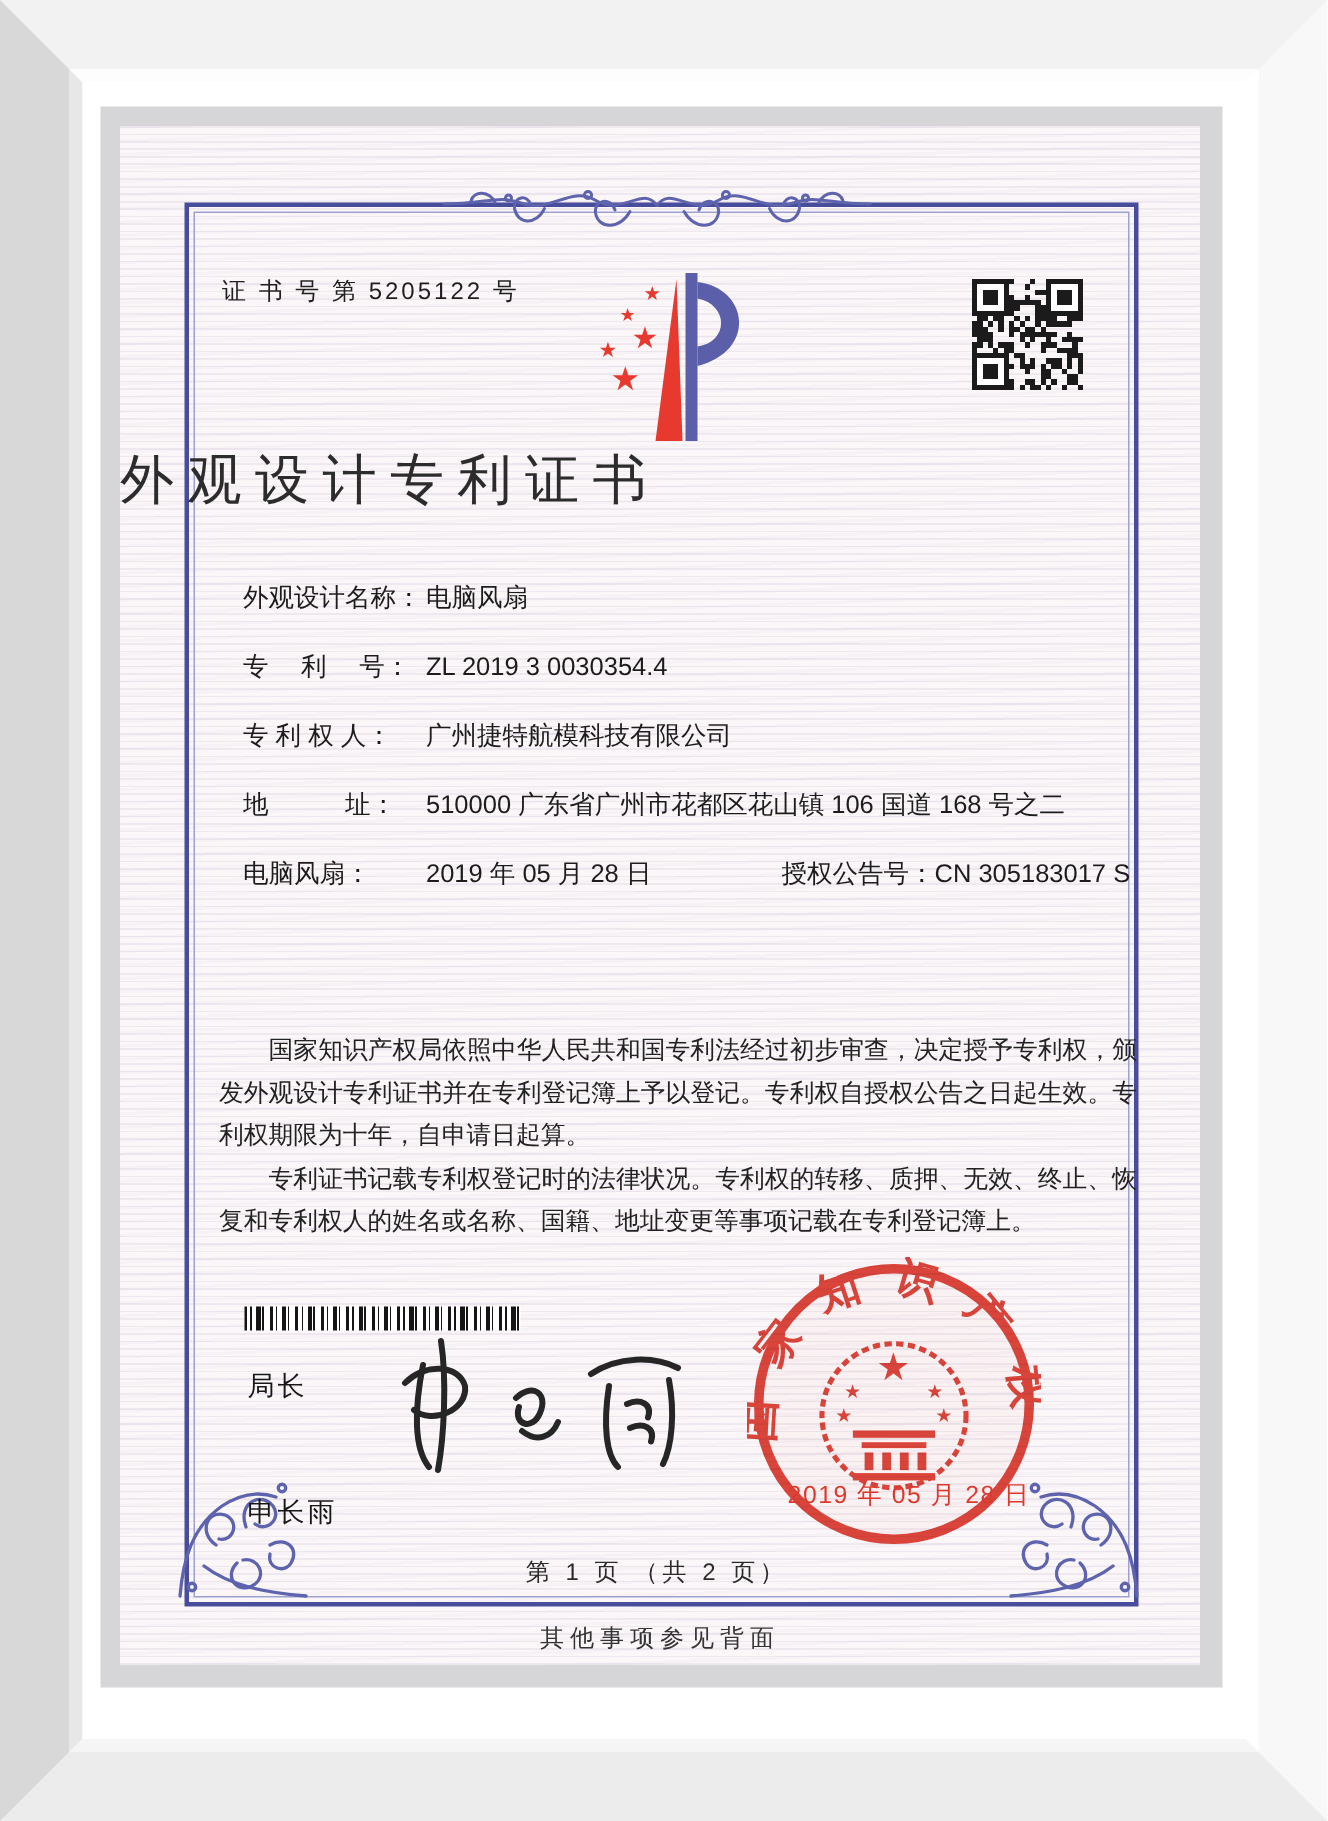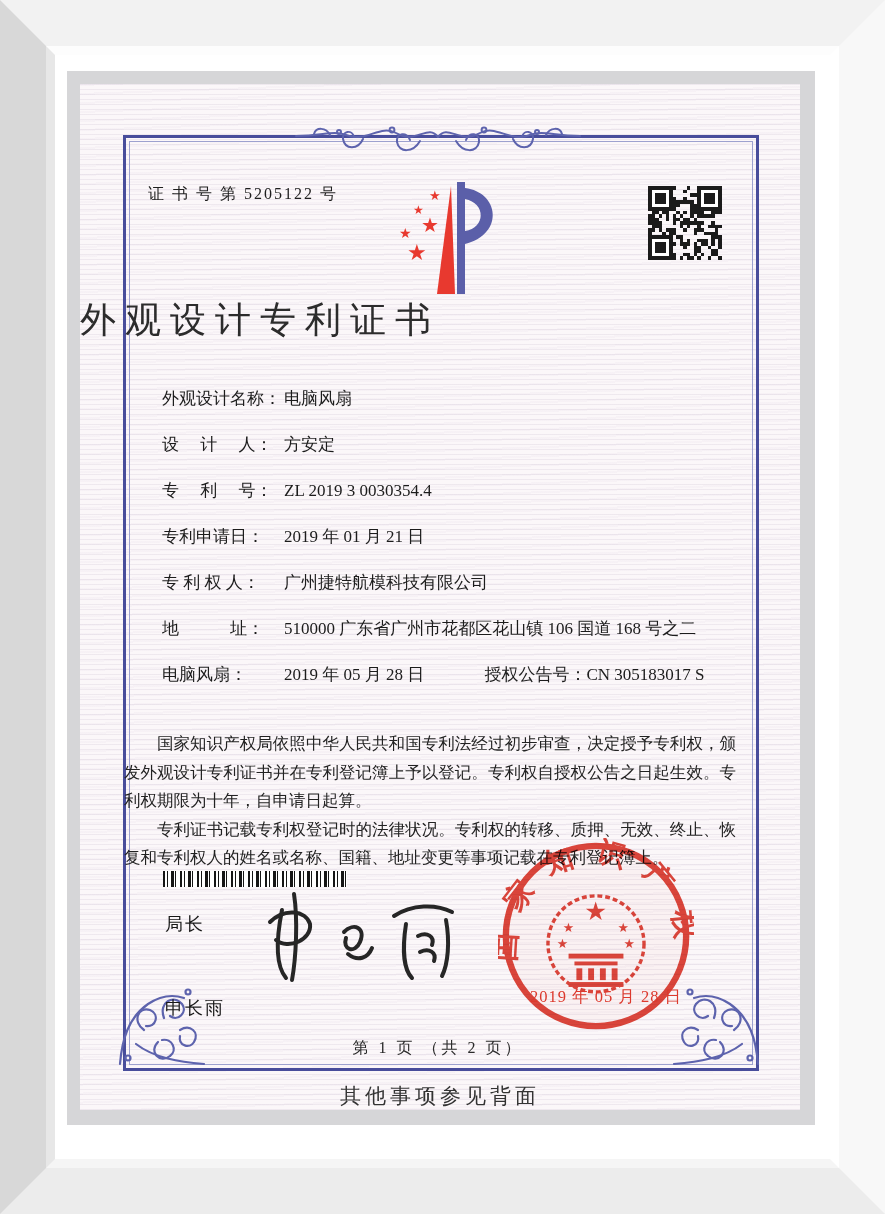--- a/index.html
+++ b/index.html
@@ -1,18 +1,18 @@
 <!DOCTYPE html>
 <html style="--seal-red: #dc392d; --border-blue: #484d9b; --logo-purple: #5b5fa9; --logo-red: #e8392f; --ornament-blue: #5d63ad;"><head>
 <meta charset="utf-8">
 <style>
   html,body { margin:0; padding:0; background:#ffffff; }
   .stage {
     position:relative; width:885px; height:1214px; overflow:hidden;
-    font-family:Liberation Serif, serif; background:#fff;
+    font-family:Liberation Sans, sans-serif; background:#fff;
   }
   
   .frame-bevel { position:absolute; inset:0; border:46px solid;
     border-color:#f2f2f2 #f8f8f8 #ececec #d8d8d8; }
   .frame-step { position:absolute; inset:46px; border:9px solid;
     border-color:#fdfdfd #ffffff #f5f5f5 #e7e7e7; }
   .mat { position:absolute; inset:55px; background:#ffffff; }
   .gray-band { position:absolute; left:67px; top:71px; right:70px; bottom:89px; background:#d6d6d8; }
   
   .paper {
@@ -40,40 +40,40 @@
   .logo { position:absolute; left:305px; top:96px; width:120px; height:118px; }
   .qr { position:absolute; left:568px; top:102px; width:74px; height:74px; }
   .title { position:absolute; left:0; top:212px; width:100%; 
     font-size:36px; letter-spacing:9px; color:#2c2c2c; font-weight:500; }
   
   .fields { position:absolute; left:82px; top:303px; width:580px; font-size:17px; color:#1c1c1c; }
   .frow { height:46px; white-space:nowrap; }
   .flabel { display:inline-block; min-width:122px; }
   .grant-pair { position:absolute; left:268px; top:276px; white-space:nowrap; }
   
-  .body-text { position:absolute; left:44px; top:602px; width:612px;
-    font-size:16.5px; line-height:28.6px; color:#222; text-align:justify;margin-top:44px; }
+  .body-text { position:absolute; left:66px; top:602px; width:612px;
+    font-size:16.5px; line-height:28.6px; color:#222; text-align:justify; }
   .body-text p { margin:0; text-indent:2em; }
   
   .barcode { position:absolute; left:83px; top:787px; width:184px; height:16px;
     background:repeating-linear-gradient(90deg,
       #151515 0 2px, #fff 2px 4px, #151515 4px 5px, #fff 5px 8px,
       #151515 8px 11px, #fff 11px 12px, #151515 12px 13px, #fff 13px 17px);
   }
   .director-title { position:absolute; left:85px; top:828px; font-size:18px; color:#171717; letter-spacing:2px;text-align:center; }
   .director-name  { position:absolute; left:85px; top:912px; font-size:18px; color:#171717; letter-spacing:2px; }
   .signature { position:absolute; left:168px; top:796px; width:220px; height:110px; }
   .seal { position:absolute; left:418px; top:754px; width:196px; height:196px;
     opacity:.93; mix-blend-mode:multiply; }
   .seal-date { position:absolute; left:436px; top:902px; width:180px; text-align:center;
     font-size:16.5px; letter-spacing:1px; color:var(--seal-red,#dc392d); font-weight:500; }
   .page-footer { position:absolute; left:43px; top:954px; width:630px; text-align:center;
     font-size:16px; letter-spacing:3px; color:#2a2a2a; }
   .back-note { position:absolute; left:0; top:998px; width:100%; text-align:center;
-    font-size:21px; letter-spacing:4px; color:#333; }
+    font-size:16px; letter-spacing:4px; color:#333; }
 </style>
 </head>
 <body>
 
 <div class="stage">
 
   <div class="frame-bevel"></div>
   <div class="frame-step"></div>
   <div class="mat"></div>
   <div class="gray-band"></div>
@@ -293,37 +293,31 @@
         </svg>
     </div>
 
     <div class="title">外观设计专利证书</div>
 
     <div class="fields">
       <div class="frow">
         <span class="flabel">外观设计名称：</span><span>电脑风扇</span>
       </div>
       <div class="frow">
-        <span class="flabel">设　 计　 人：</span><span>方安定</span>
-      </div>
-      <div class="frow">
         <span class="flabel">专　 利　 号：</span><span>ZL 2019 3 0030354.4</span>
-      </div>
-      <div class="frow">
-        <span class="flabel">专利申请日：</span><span>2019 年 01 月 21 日</span>
       </div>
       <div class="frow">
         <span class="flabel">专 利 权 人：</span><span>广州捷特航模科技有限公司</span>
       </div>
       <div class="frow">
         <span class="flabel">地　　　址：</span><span>510000 广东省广州市花都区花山镇 106 国道 168 号之二</span>
       </div>
       <div class="frow" style="position:relative;">
         <span class="flabel">电脑风扇：</span><span>2019 年 05 月 28 日</span>
-        <span class="grant-pair" style="position:static; margin-left:56px;"><span>授权公告号：</span><span>CN 305183017 S</span></span>
+        <span class="grant-pair" style="position:static; margin-left:82px;"><span>授权公告号：</span><span>CN 305183017 S</span></span>
       </div>
     </div>
 
     <div class="body-text">
       <p>国家知识产权局依照中华人民共和国专利法经过初步审查，决定授予专利权，颁发外观设计专利证书并在专利登记簿上予以登记。专利权自授权公告之日起生效。专利权期限为十年，自申请日起算。</p>
       <p>专利证书记载专利权登记时的法律状况。专利权的转移、质押、无效、终止、恢复和专利权人的姓名或名称、国籍、地址变更等事项记载在专利登记簿上。</p>
     </div>
 
     <div class="barcode"></div>
     <div class="director-title">局长</div>

